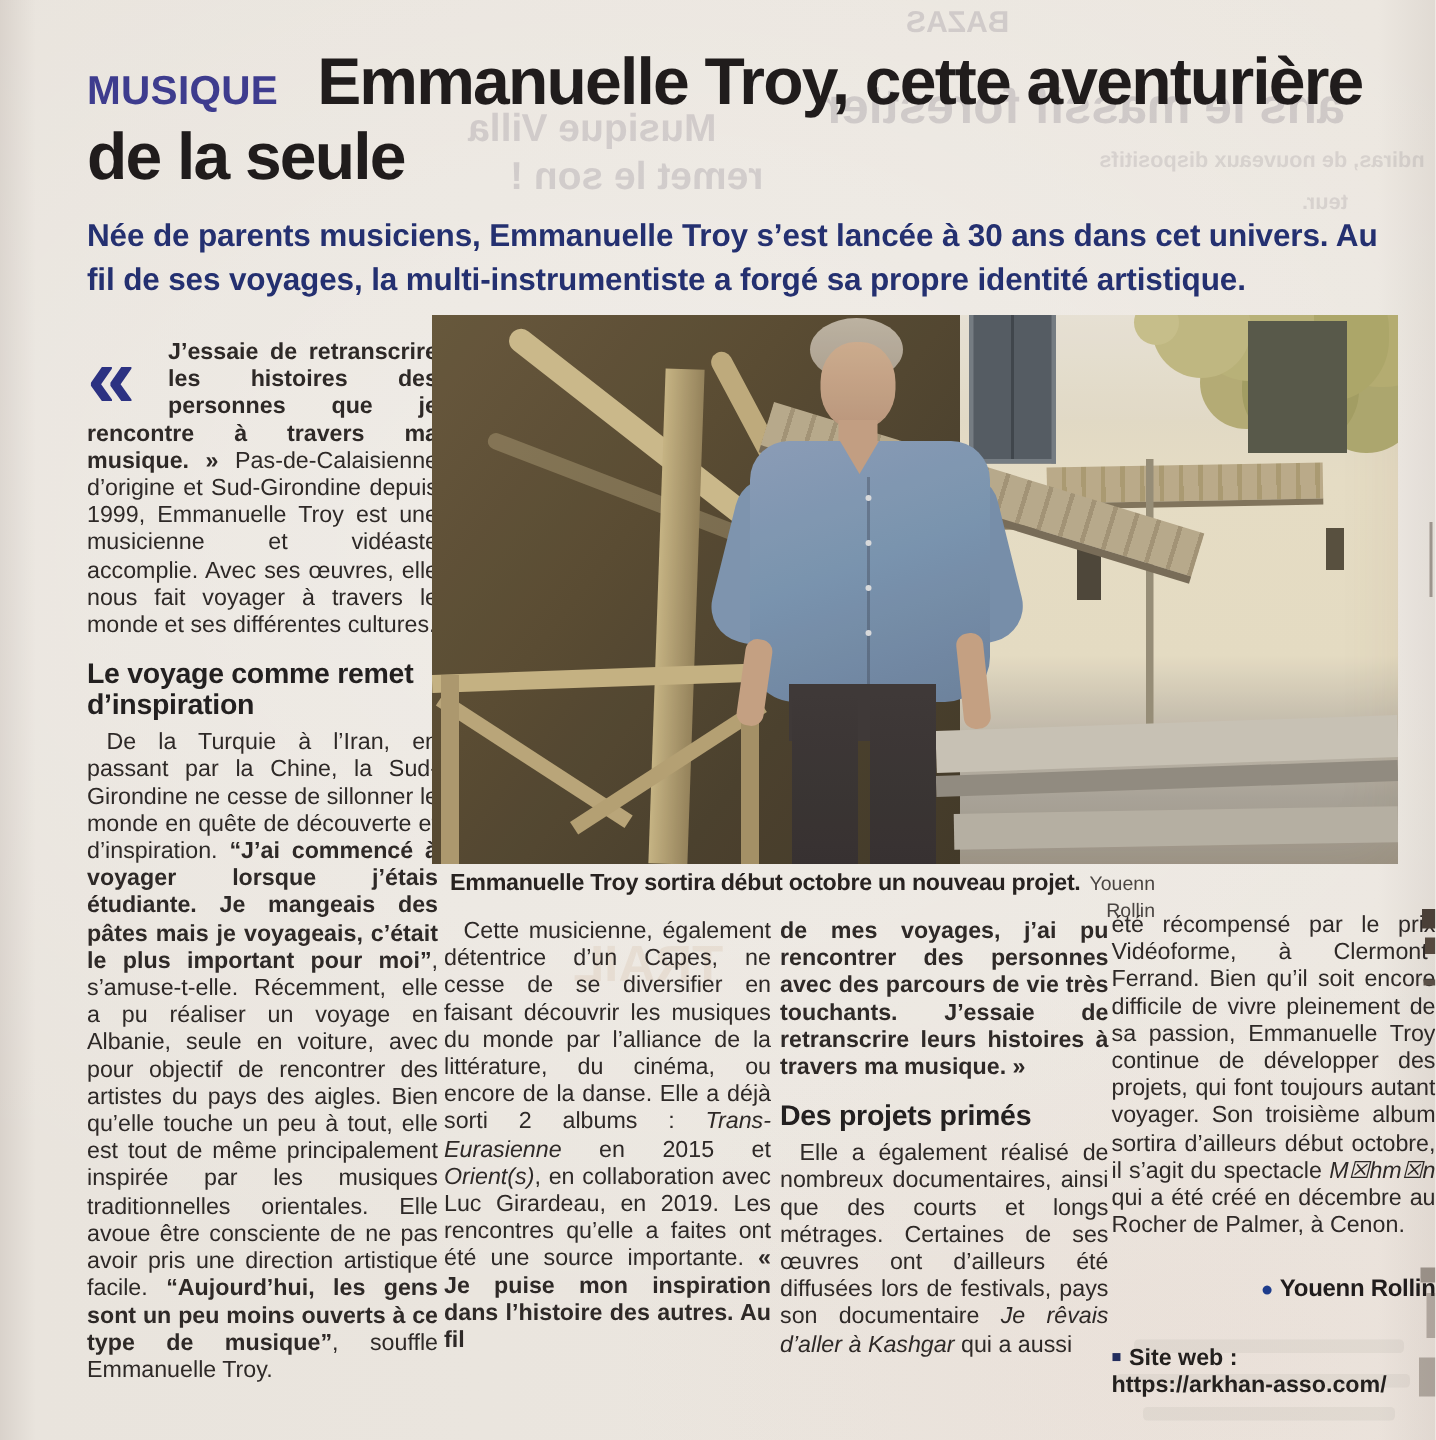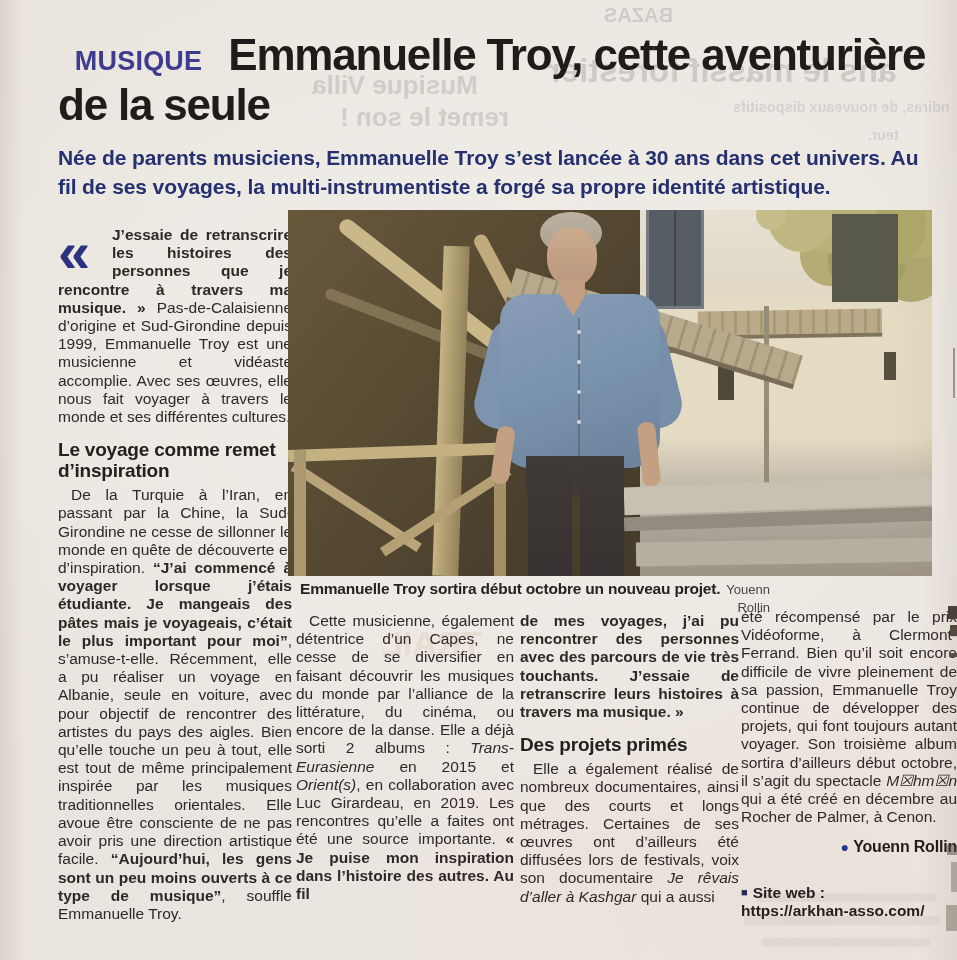--- a/index.html
+++ b/index.html
@@ -11,38 +11,38 @@
       radial-gradient(60% 40% at 85% 95%, rgba(225,195,185,0.18), rgba(225,195,185,0) 70%),
       linear-gradient(90deg,#d9d2cb 0,#e9e4dd 2.5%,#ece7e0 96%,#e0dad3 100%),
       #eae5de;
   }
   
   .ghost{position:absolute;transform:scaleX(-1);font-weight:bold;color:rgba(98,92,108,0.20);white-space:nowrap;}
   .ghost.small{color:rgba(98,92,108,0.16);}
   .ghost-stripe{position:absolute;background:rgba(120,110,100,0.08);border-radius:3px;}
   
   .header{position:absolute;left:58px;top:30px;width:884px;}
-  .title-line1{display:flex;align-items:baseline;gap:26px;justify-content:center;}
+  .title-line1{display:flex;align-items:baseline;gap:26px;}
   .kicker{font-size:27px;font-weight:bold;color:#3e3c8e;letter-spacing:0.2px;}
   .title{font-size:44px;font-weight:bold;color:#201c1c;letter-spacing:-1.2px;line-height:50px;}
   .lede{margin-top:13px;font-size:21px;font-weight:bold;color:#243070;line-height:29px;letter-spacing:-0.1px;}
   
   .col{position:absolute;font-size:15.5px;line-height:18.2px;text-align:justify;color:#2e2927;}
   .col p{margin:0;}
   .col p.ind{text-indent:13px;}
   .col h3{font-size:19px;line-height:21px;margin:13px 0 5px 0;color:#232020;letter-spacing:-0.2px;text-align:left;}
   .col h3.first{margin-top:0;}
   .bigq{float:left;width:48px;height:50px;font-size:58px;line-height:46px;font-weight:bold;color:#2c3282;margin:3px 6px 0 0;}
   .qb{font-weight:bold;}
   .it{font-style:italic;}
   #col1{left:58px;top:226px;width:234px;}
   #col2{left:296px;top:612px;width:218px;}
   #col3{left:520px;top:612px;width:219px;}
   #col4{left:741px;top:608px;width:216px;}
-  .byline{margin-top:12px;text-align:right;}
+  .byline{margin-top:24px;text-align:right;}
   .byline .dot{color:#1d3c8c;font-size:14px;}
   .byline .nm{font-weight:bold;font-size:16px;color:#201c1c;letter-spacing:-0.2px;}
   .siteweb{margin-top:26px;font-weight:bold;font-size:15.5px;color:#23201e;text-align:left;}
   .siteweb .sq{color:#232e5e;font-size:11px;vertical-align:2px;margin-right:5px;}
   .siteweb .url{display:block;}
   
   .caption{position:absolute;left:290px;top:580px;width:480px;text-align:right;}
   .caption .cb{font-weight:bold;font-size:15.5px;color:#272220;letter-spacing:-0.2px;}
   .caption .cc{font-size:13px;color:#4a4542;margin-left:6px;}
   
@@ -186,21 +186,21 @@
       <span>Cette musicienne, également détentrice d’un Capes, ne cesse de se diversifier en faisant découvrir les musiques du monde par l’alliance de la littérature, du cinéma, ou encore de la danse. Elle a déjà sorti 2 albums : </span><span class="it">Trans-Eurasienne</span><span> en 2015 et </span><span class="it">Orient(s)</span><span>, en collaboration avec Luc Girardeau, en 2019. Les rencontres qu’elle a faites ont été une source importante. </span><span class="qb">« Je puise mon inspiration dans l’histoire des autres. Au fil</span>
     </p>
   </div>
 
   <div class="col" id="col3">
     <p>
       <span class="qb">de mes voyages, j’ai pu rencontrer des personnes avec des parcours de vie très touchants. J’essaie de retranscrire leurs histoires à travers ma musique. »</span>
     </p>
     <h3>Des projets primés</h3>
     <p class="ind">
-      <span>Elle a également réalisé de nombreux documentaires, ainsi que des courts et longs métrages. Certaines de ses œuvres ont d’ailleurs été diffusées lors de festivals, voix son documentaire </span><span class="it">Je rêvais d’aller à Kashgar</span><span> qui a aussi</span>
+      <span>Elle a également réalisé de nombreux documentaires, ainsi que des courts et longs métrages. Certaines de ses œuvres ont d’ailleurs été diffusées lors de festivals, pays son documentaire </span><span class="it">Je rêvais d’aller à Kashgar</span><span> qui a aussi</span>
     </p>
   </div>
 
   <div class="col" id="col4">
     <p>
       <span>été récompensé par le prix Vidéoforme, à Clermont-Ferrand. Bien qu’il soit encore difficile de vivre pleinement de sa passion, Emmanuelle Troy continue de développer des projets, qui font toujours autant voyager. Son troisième album sortira d’ailleurs début octobre, il s’agit du spectacle </span><span class="it">M☒hm☒n</span><span> qui a été créé en décembre au Rocher de Palmer, à Cenon.</span>
     </p>
     <div class="byline">
       <span class="dot">●</span>
       <span class="nm">Youenn Rollin</span>

